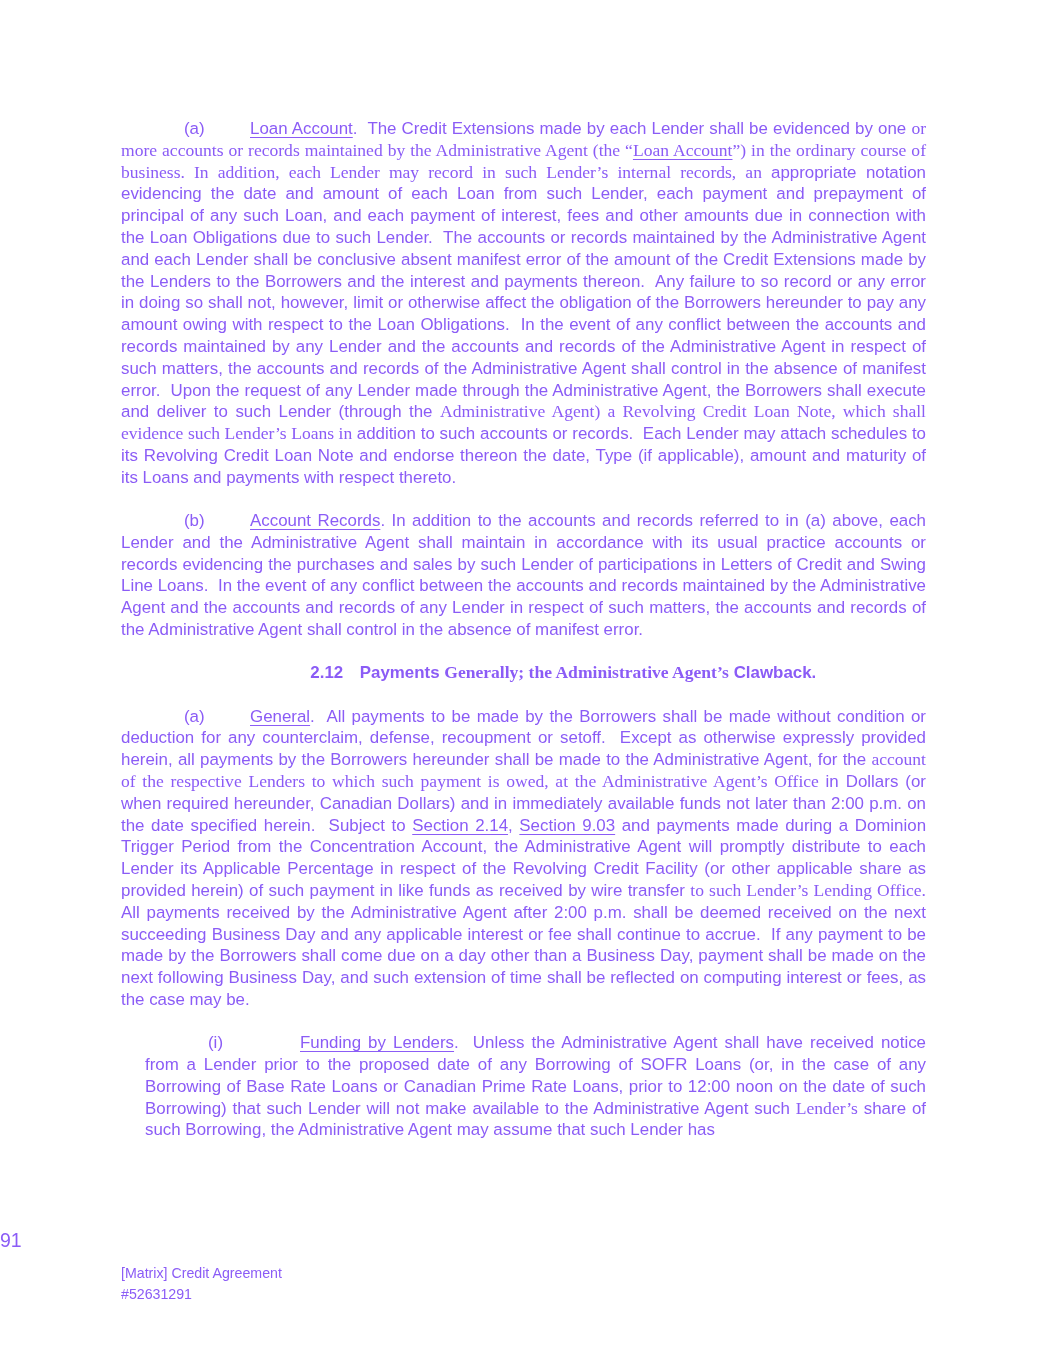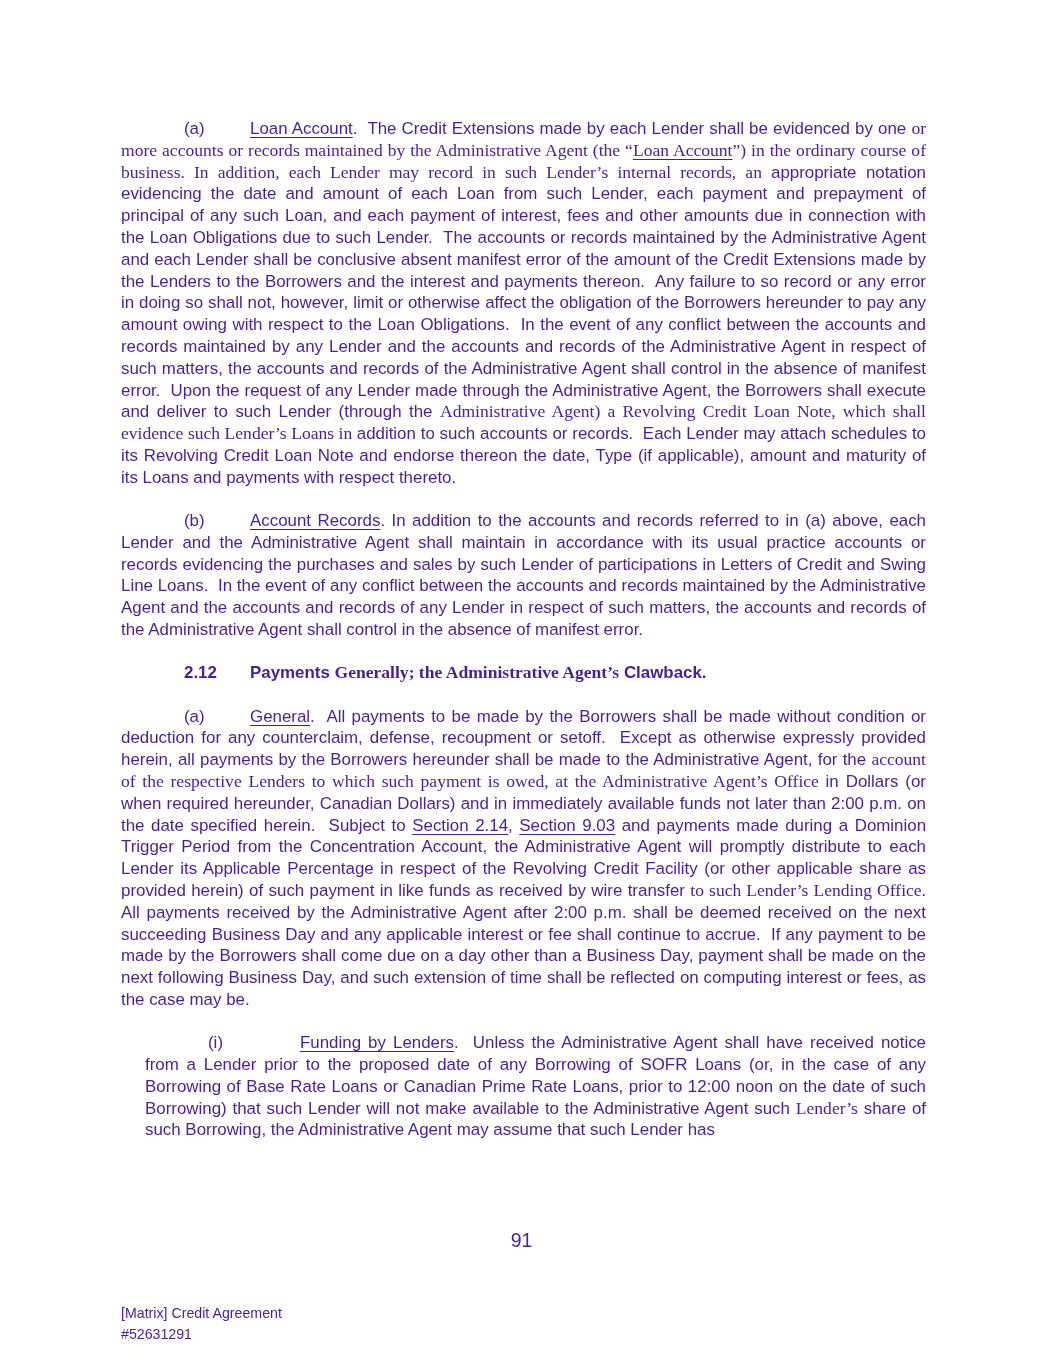--- a/index.html
+++ b/index.html
@@ -3,67 +3,66 @@
 <meta charset="utf-8">
 <style>
   html, body { margin: 0; padding: 0; background: #ffffff; }
   .page {
     position: relative;
     width: 1055px;
     height: 1365px;
     background: #ffffff;
     overflow: hidden;
     font-family: "Liberation Sans", sans-serif;
-    color: #4c1d95;
+    color: #8b5cf6;
   }
   .content {
     position: absolute;
     left: 121px;
     top: 118px;
     width: 805px;
   }
   p.para {
     margin: 0 0 21.5px 0;
     font-size: 16.9px;
     line-height: 21.8px;
     text-align: justify;
     text-indent: 63px;
     white-space: pre-wrap;
   }
   p.para.heading {
     font-weight: bold;
-    text-align: left;
+    text-align: center;
   }
   p.para.sub {
     margin-left: 24px;
   }
   .marker {
     display: inline-block;
     width: 66px;
     text-indent: 0;
   }
   .sub-marker { width: 92px; }
   .rs-u { text-decoration: underline; text-underline-offset: 2.5px; }
   .rs-serif { font-family: "Liberation Serif", serif; font-size: 1.04em; }
   .page-number {
     position: absolute;
     top: 1229px;
     left: 0;
     width: 1043px;
-    text-align: center;
+    text-align: left;
     font-size: 19.5px;
     line-height: 22px;
   }
   .footer {
     position: absolute;
     left: 121px;
     top: 1263px;
     font-size: 14.2px;
     line-height: 20.5px;
-    margin-top: 40px;
   }
 </style>
 </head>
 <body>
 
 <div class="page">
   <div class="content" id="doc-body">
       <p class="para"><span class="marker">(a)</span><span class="rs-u">Loan Account</span><span class="">.  The Credit Extensions made by each Lender shall be evidenced by one </span><span class="rs-serif">or more accounts or records maintained by the Administrative Agent (the “</span><span class="rs-serif rs-u">Loan Account</span><span class="rs-serif">”) in the ordinary course of business. In addition, each Lender may record in such Lender’s internal records, an </span><span class="">appropriate notation evidencing the date and amount of each Loan from such Lender, each payment and prepayment of principal of any such Loan, and each payment of interest, fees and other amounts due in connection with the Loan Obligations due to such Lender.  The accounts or records maintained by the Administrative Agent and each Lender shall be conclusive absent manifest error of the amount of the Credit Extensions made by the Lenders to the Borrowers and the interest and payments thereon.  Any failure to so record or any error in doing so shall not, however, limit or otherwise affect the obligation of the Borrowers hereunder to pay any amount owing with respect to the Loan Obligations.  In the event of any conflict between the accounts and records maintained by any Lender and the accounts and records of the Administrative Agent in respect of such matters, the accounts and records of the Administrative Agent shall control in the absence of manifest error.  Upon the request of any Lender made through the Administrative Agent, the Borrowers shall execute and deliver to such Lender (through the </span><span class="rs-serif">Administrative Agent) a Revolving Credit Loan Note, which shall evidence such Lender’s Loans in </span><span class="">addition to such accounts or records.  Each Lender may attach schedules to its Revolving Credit Loan Note and endorse thereon the date, Type (if applicable), amount and maturity of its Loans and payments with respect thereto.</span></p>
       <p class="para"><span class="marker">(b)</span><span class="rs-u">Account Records</span><span class="">. In addition to the accounts and records referred to in (a) above, each Lender and the Administrative Agent shall maintain in accordance with its usual practice accounts or records evidencing the purchases and sales by such Lender of participations in Letters of Credit and Swing Line Loans.  In the event of any conflict between the accounts and records maintained by the Administrative Agent and the accounts and records of any Lender in respect of such matters, the accounts and records of the Administrative Agent shall control in the absence of manifest error.</span></p>
       <p class="para heading"><span class="marker">2.12</span><span class="">Payments </span><span class="rs-serif">Generally; the Administrative Agent’s</span><span class=""> Clawback.</span></p>

